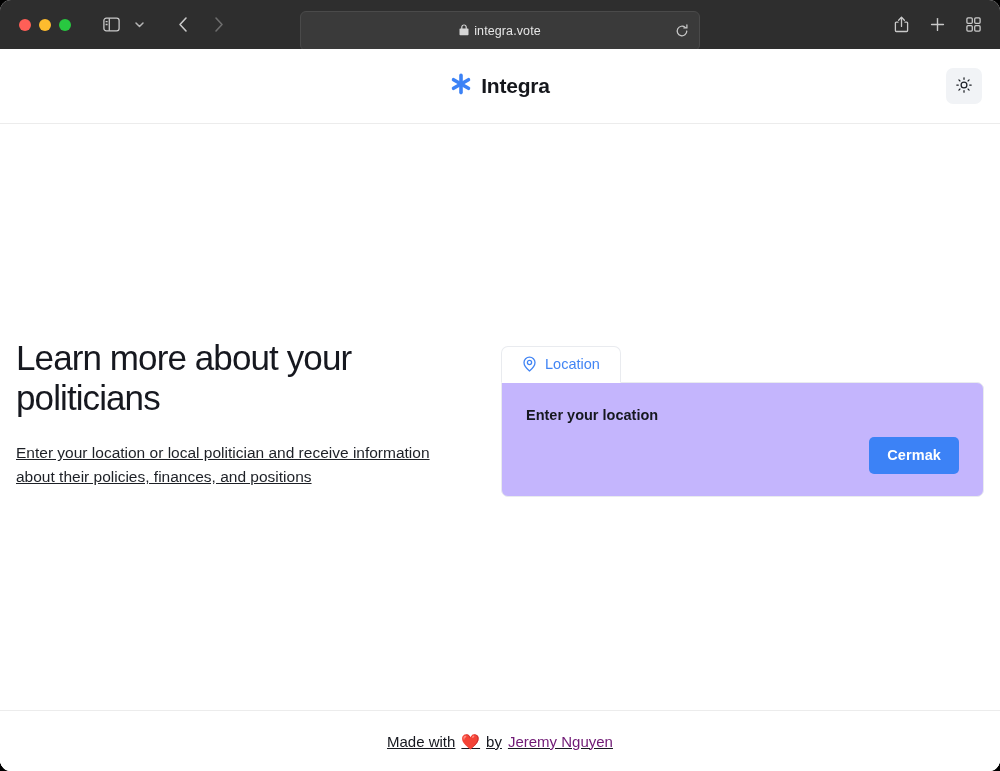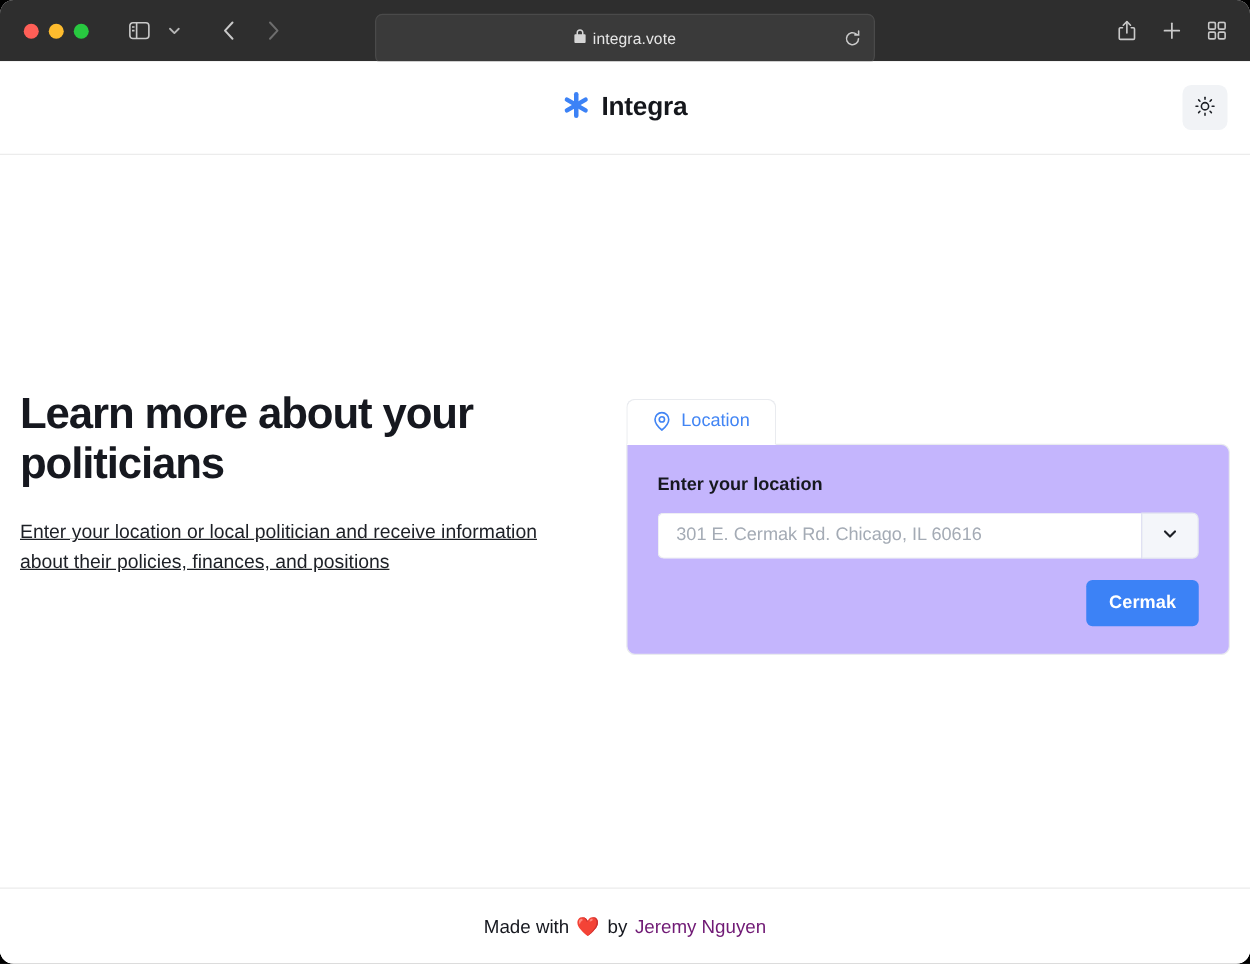--- a/index.html
+++ b/index.html
@@ -169,21 +169,21 @@
 
   #hero {
     width: 485px;
     flex: 0 0 485px;
     padding-right: 40px;
   }
 
   #hero-title {
     font-size: 35px;
     line-height: 1.17;
-    font-weight: bold;
+    font-weight: normal;
     color: #16181f;
     letter-spacing: -0.9px;
     margin-bottom: 22px;
   }
 
   #hero-subtitle {
     font-size: 15.5px;
     line-height: 1.53;
     color: #1d2026;
     text-decoration: underline;
@@ -308,20 +308,21 @@
     align-items: center;
     justify-content: center;
     background: #ffffff;
   }
   #footer-text {
     font-size: 15px;
     color: #16181f;
     display: flex;
     align-items: center;
     gap: 6px;
+    text-decoration: underline;
   }
   #footer-heart { font-size: 15px; line-height: 1; }
   #footer-link {
     color: #701a75;
     text-decoration: none;
   }
 </style>
 </head>
 <body>
 
@@ -461,30 +462,20 @@
                   <circle cx="7.5" cy="6.5" r="2.1"></circle>
                 </svg>
               </span>
               <span>Location</span>
             </button>
           </div>
 
           <div id="form-card">
             <div id="field-label">Enter your location</div>
 
-            <div id="input-row">
-              <input id="location-input" type="text" placeholder="301 E. Cermak Rd. Chicago, IL 60616" style="">
-              <button id="location-dropdown-btn">
-                <span>
-                  <svg width="14" height="14" viewBox="0 0 14 14" fill="none" stroke="currentColor" stroke-width="1.7" stroke-linecap="round" stroke-linejoin="round">
-                    <polyline points="3,5.2 7,9.2 11,5.2"></polyline>
-                  </svg>
-                </span>
-              </button>
-            </div>
 
             <div id="submit-row">
               <button id="submit-button">Cermak</button>
             </div>
           </div>
 
         </div>
       </div>
     </div>
 

